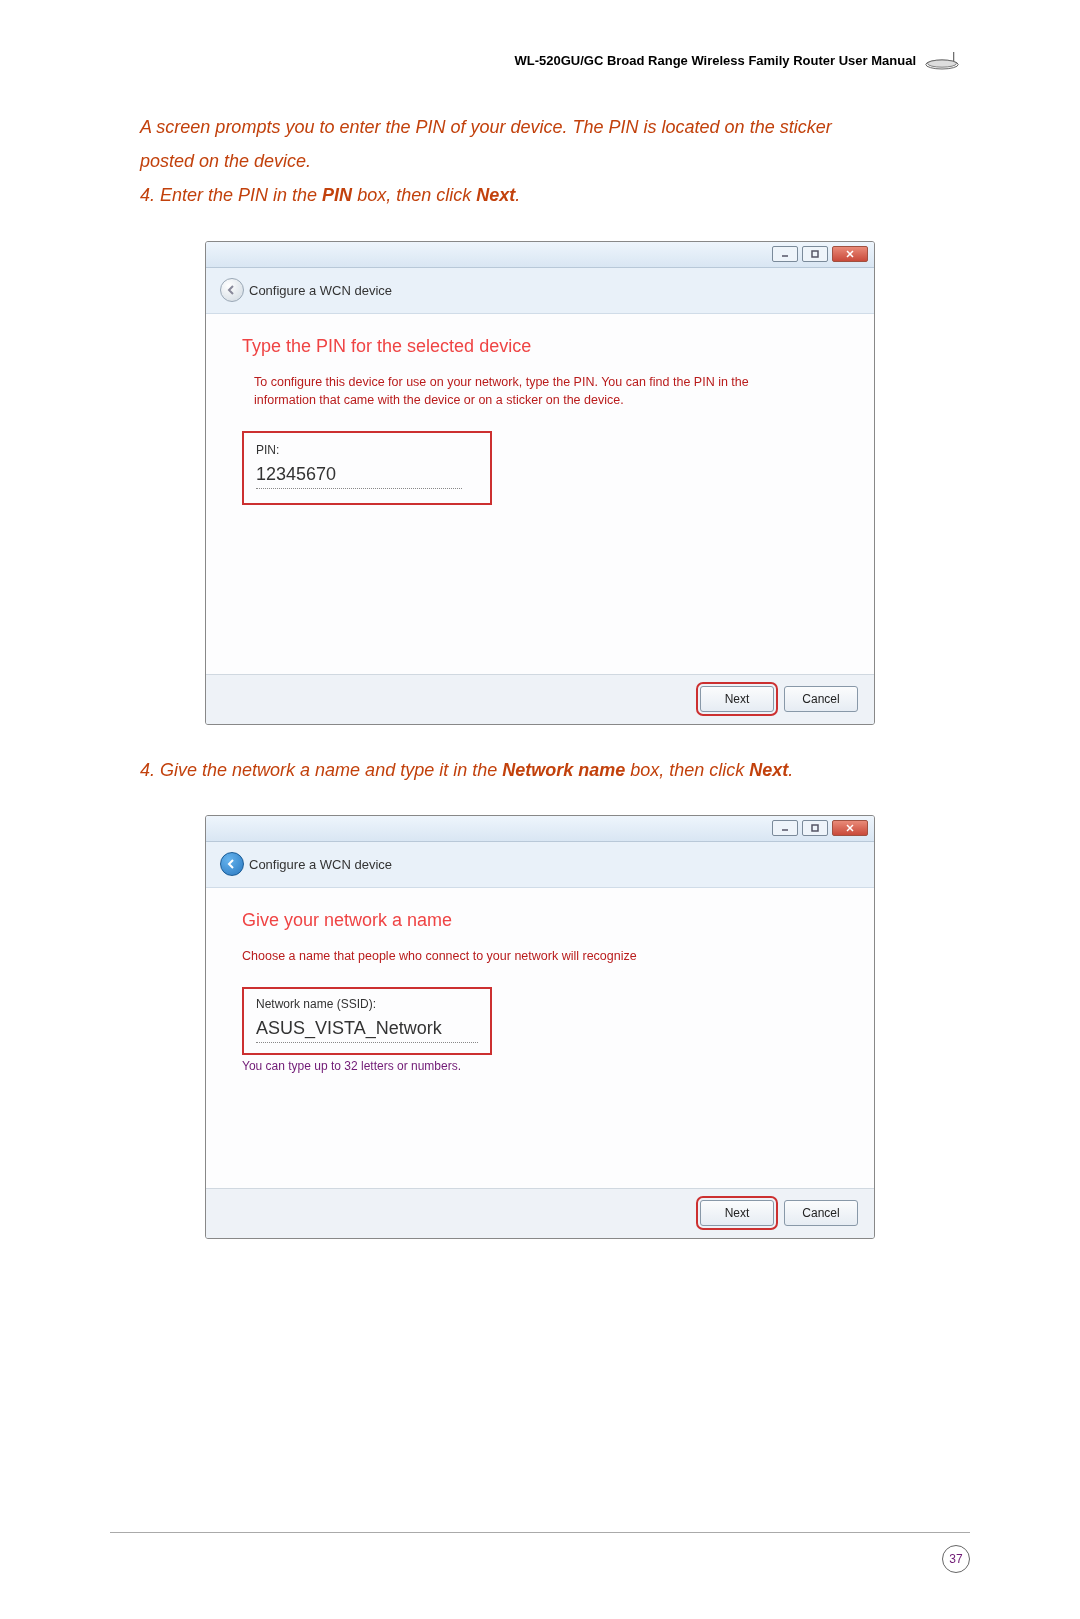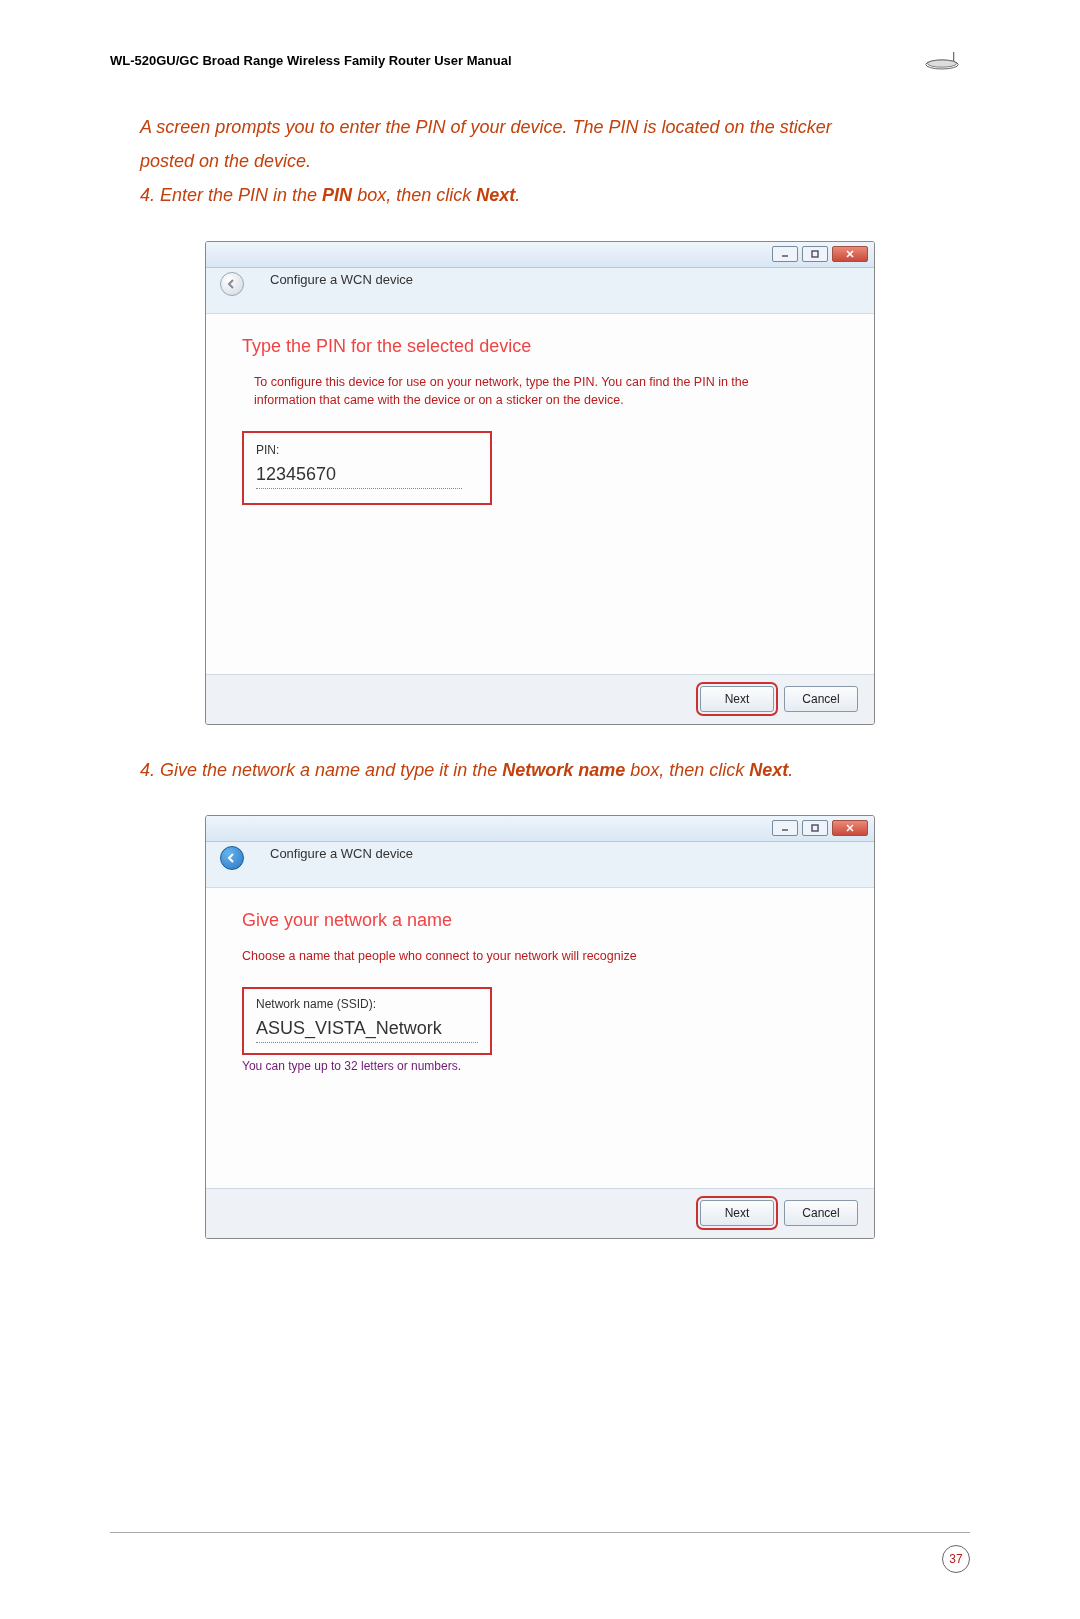--- a/index.html
+++ b/index.html
@@ -12,21 +12,21 @@
     height: 1619px;
   }
   .page {
     width: 1080px;
     height: 1619px;
     padding: 50px 110px 50px 110px;
     position: relative;
   }
   .header-row {
     display: flex;
-    justify-content: space-between;
+    justify-content: flex-end;
     align-items: center;
     gap: 8px;
     margin-bottom: 40px;
     padding-right: 10px;
   }
   .header-title {
     font-size: 13px;
     font-weight: bold;
     color: #000;
   }
@@ -76,22 +76,23 @@
   }
   .winbtn svg { width: 10px; height: 10px; }
   .winclose {
     width: 36px;
     background: linear-gradient(#e98a78, #c94a3a);
     border-color: #a05040;
   }
   .wizard-header {
     height: 46px;
     display: flex;
-    gap: 26px;
-    padding: 4px 14px;
+    align-items: center;
+    gap: 5px;
+    padding: 16px 14px;
     background: #e9f1f9;
     border-bottom: 1px solid #d0dce8;
   }
   .back-circle {
     width: 24px;
     height: 24px;
     border-radius: 50%;
     display: flex;
     align-items: center;
     justify-content: center;
@@ -200,21 +201,21 @@
   }
   .page-num-circle {
     width: 28px;
     height: 28px;
     border: 1px solid #666;
     border-radius: 50%;
     display: flex;
     align-items: center;
     justify-content: center;
     font-size: 12px;
-    color: #b91c1c;
+    color: #701a75;
   }
   .ssid-block {
     border: 2px solid #cc3030;
     padding: 8px 12px 6px 12px;
     width: 250px;
     margin-bottom: 4px;
   }
 </style>
 </head>
 <body>

